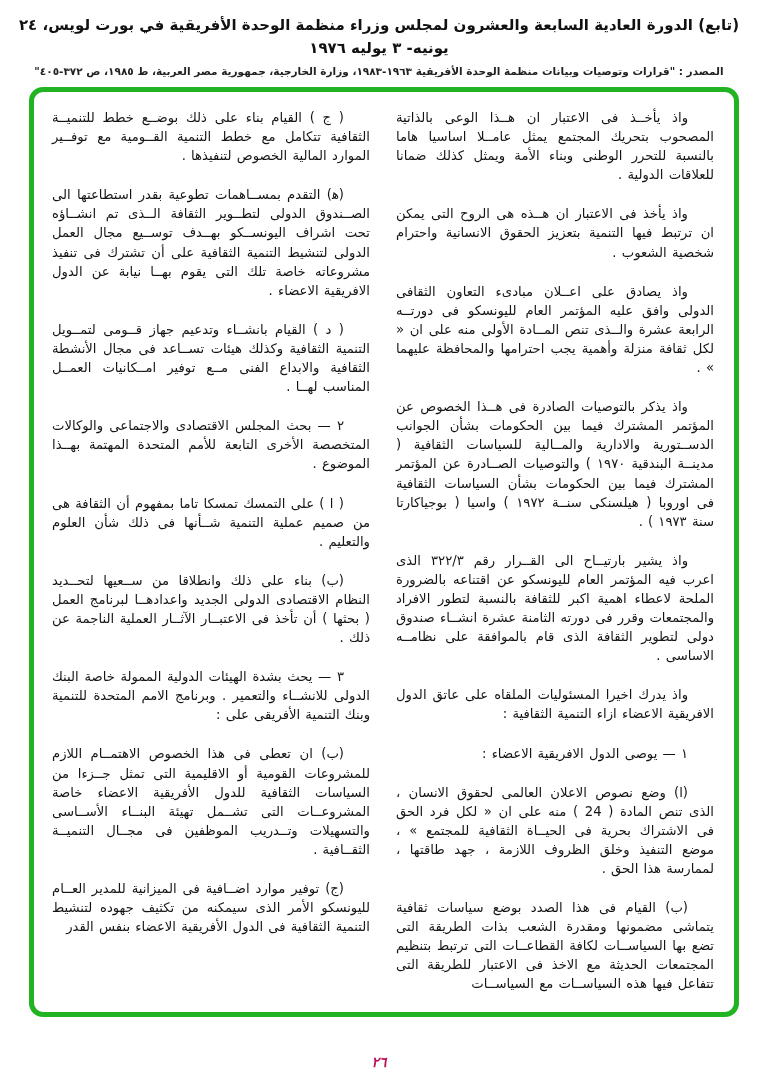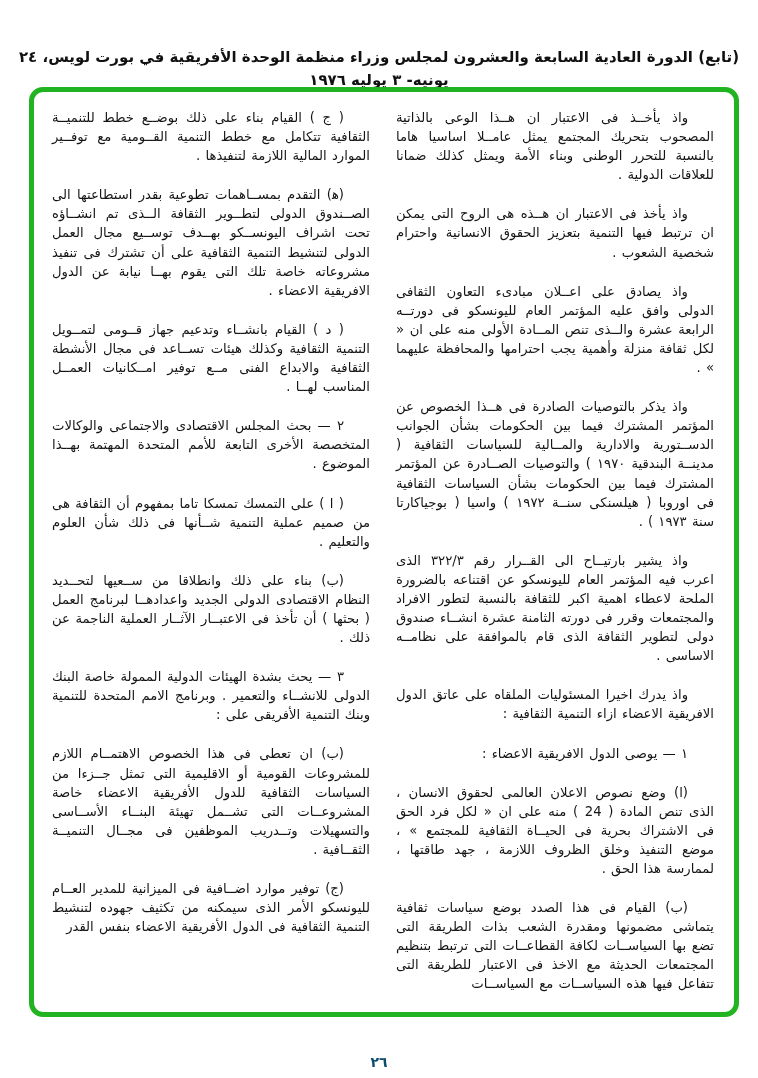--- a/index.html
+++ b/index.html
@@ -5,21 +5,21 @@
   html,body{
     margin:0;padding:0;background:#ffffff;
     font-family:"DejaVu Sans","Liberation Sans",sans-serif;
   }
   .page{
     position:relative;width:758px;height:1078px;background:#ffffff;
     overflow:hidden;direction:rtl;
   }
   
   .header{
-    position:absolute;top:14px;right:0;left:0;text-align:center;color:#111;margin-top:32px;
+    position:absolute;top:14px;right:0;left:0;text-align:center;color:#111;
   }
   .header .title{
     font-size:15px;font-weight:bold;line-height:1.5;letter-spacing:0;
   }
   .header .source{
     margin-top:6px;font-size:10.5px;font-weight:bold;color:#222;
   }
   
   .content-box{
     position:absolute;top:87px;right:19px;width:710px;height:930px;
@@ -31,21 +31,21 @@
     flex:1 1 0;min-width:0;color:#141414;
     font-size:13.2px;line-height:19.1px;text-align:justify;
   }
   .col p{
     margin:0 0 20px 0;text-indent:26px;word-spacing:1px;
   }
   .col p:last-child{margin-bottom:12px;}
   
   .page-number{
     position:absolute;bottom:8px;right:0;left:0;text-align:center;
-    font-size:14px;font-weight:bold;color:#0c4a6e;letter-spacing:4px;
+    font-size:14px;font-weight:bold;color:#be185d;letter-spacing:4px;font-style:italic;
   }
 </style>
 </head>
 <body>
 
 <div class="page">
 
   <div class="header">
     <div class="title">(تابع) الدورة العادية السابعة والعشرون لمجلس وزراء منظمة الوحدة الأفريقية في بورت لويس، ٢٤ يونيه- ٣ يوليه ١٩٧٦</div>
     <div class="source">المصدر : "قرارات وتوصيات وبيانات منظمة الوحدة الأفريقية ١٩٦٣-١٩٨٣، وزارة الخارجية، جمهورية مصر العربية، ط ١٩٨٥، ص ٣٧٢-٤٠٥"</div>
@@ -59,21 +59,21 @@
       <p>واذ يصادق على اعــلان مبادىء التعاون الثقافى الدولى وافق عليه المؤتمر العام لليونسكو فى دورتــه الرابعة عشرة والــذى تنص المــادة الأولى منه على ان « لكل ثقافة منزلة وأهمية يجب احترامها والمحافظة عليهما » .</p>
       <p>واذ يذكر بالتوصيات الصادرة فى هــذا الخصوص عن المؤتمر المشترك فيما بين الحكومات بشأن الجوانب الدســتورية والادارية والمــالية للسياسات الثقافية ( مدينــة البندقية ١٩٧٠ ) والتوصيات الصــادرة عن المؤتمر المشترك فيما بين الحكومات بشأن السياسات الثقافية فى اوروبا ( هيلسنكى سنــة ١٩٧٢ ) واسيا ( بوجياكارتا سنة ١٩٧٣ ) .</p>
       <p>واذ يشير بارتيــاح الى القــرار رقم ٣٢٢/٣ الذى اعرب فيه المؤتمر العام لليونسكو عن اقتناعه بالضرورة الملحة لاعطاء اهمية اكبر للثقافة بالنسبة لتطور الافراد والمجتمعات وقرر فى دورته الثامنة عشرة انشــاء صندوق دولى لتطوير الثقافة الذى قام بالموافقة على نظامــه الاساسى .</p>
       <p>واذ يدرك اخيرا المسئوليات الملقاه على عاتق الدول الافريقية الاعضاء ازاء التنمية الثقافية :</p>
       <p>١ — يوصى الدول الافريقية الاعضاء :</p>
       <p>(ا) وضع نصوص الاعلان العالمى لحقوق الانسان ، الذى تنص المادة ( 24 ) منه على ان « لكل فرد الحق فى الاشتراك بحرية فى الحيــاة الثقافية للمجتمع » ، موضع التنفيذ وخلق الظروف اللازمة ، جهد طاقتها ، لممارسة هذا الحق .</p>
       <p>(ب) القيام فى هذا الصدد بوضع سياسات ثقافية يتماشى مضمونها ومقدرة الشعب بذات الطريقة التى تضع بها السياســات لكافة القطاعــات التى ترتبط بتنظيم المجتمعات الحديثة مع الاخذ فى الاعتبار للطريقة التى تتفاعل فيها هذه السياســات مع السياســات</p>
     </div>
 
     <div class="col">
-      <p>( ج ) القيام بناء على ذلك بوضــع خطط للتنميــة الثقافية تتكامل مع خطط التنمية القــومية مع توفــير الموارد المالية اللازمة لتنفيذها .</p>
+      <p>( ج ) القيام بناء على ذلك بوضــع خطط للتنميــة الثقافية تتكامل مع خطط التنمية القــومية مع توفــير الموارد المالية الخصوص لتنفيذها .</p>
       <p>(ﻫ) التقدم بمســاهمات تطوعية بقدر استطاعتها الى الصــندوق الدولى لتطــوير الثقافة الــذى تم انشــاؤه تحت اشراف اليونســكو بهــدف توســيع مجال العمل الدولى لتنشيط التنمية الثقافية على أن تشترك فى تنفيذ مشروعاته خاصة تلك التى يقوم بهــا نيابة عن الدول الافريقية الاعضاء .</p>
       <p>( د ) القيام بانشــاء وتدعيم جهاز قــومى لتمــويل التنمية الثقافية وكذلك هيئات تســاعد فى مجال الأنشطة الثقافية والابداع الفنى مــع توفير امــكانيات العمــل المناسب لهــا .</p>
       <p>٢ — بحث المجلس الاقتصادى والاجتماعى والوكالات المتخصصة الأخرى التابعة للأمم المتحدة المهتمة بهــذا الموضوع .</p>
       <p>( ا ) على التمسك تمسكا تاما بمفهوم أن الثقافة هى من صميم عملية التنمية شــأنها فى ذلك شأن العلوم والتعليم .</p>
       <p>(ب) بناء على ذلك وانطلاقا من ســعيها لتحــديد النظام الاقتصادى الدولى الجديد واعدادهــا لبرنامج العمل ( بحثها ) أن تأخذ فى الاعتبــار الآثــار العملية الناجمة عن ذلك .</p>
       <p>٣ — يحث بشدة الهيئات الدولية الممولة خاصة البنك الدولى للانشــاء والتعمير . وبرنامج الامم المتحدة للتنمية وبنك التنمية الأفريقى على :</p>
       <p>(ب) ان تعطى فى هذا الخصوص الاهتمــام اللازم للمشروعات القومية أو الاقليمية التى تمثل جــزءا من السياسات الثقافية للدول الأفريقية الاعضاء خاصة المشروعــات التى تشــمل تهيئة البنــاء الأســاسى والتسهيلات وتــدريب الموظفين فى مجــال التنميــة الثقــافية .</p>
       <p>(ج) توفير موارد اضــافية فى الميزانية للمدير العــام لليونسكو الأمر الذى سيمكنه من تكثيف جهوده لتنشيط التنمية الثقافية فى الدول الأفريقية الاعضاء بنفس القدر</p>
     </div>
 

